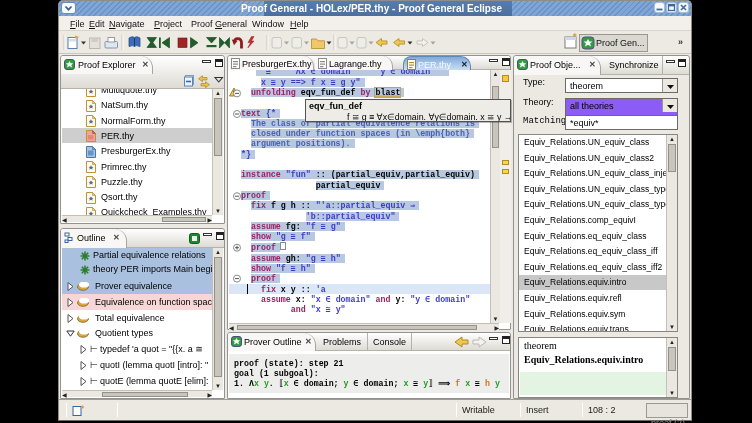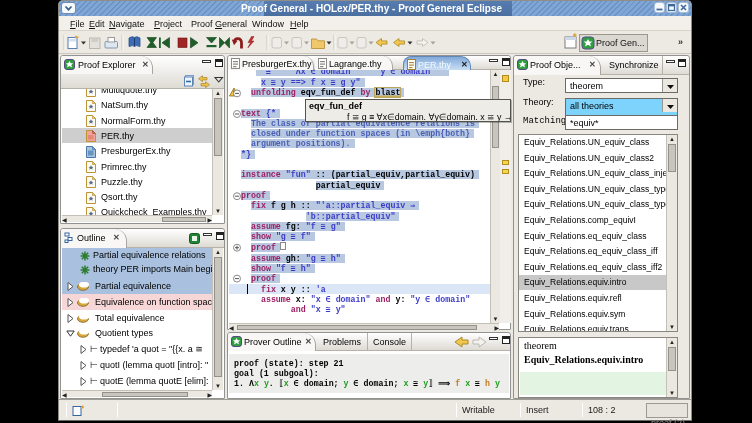--- a/index.html
+++ b/index.html
@@ -294,21 +294,21 @@
         <span style="position:absolute;left:31px;top:2.5px;">theory PER imports Main begin</span>
       </div>
     <div class="trow" style="left:0;top:29.5px;width:151px;height:16px;background:#a9c1df;">
         <svg width="7" height="9" style="position:absolute;left:5px;top:4px">
           <path d="M1 0.5 L6 4.5 L1 8.5z" fill="#fff" stroke="#555"></path>
         </svg>
         <svg width="12" height="9" style="position:absolute;left:15px;top:4px">
           <ellipse cx="6" cy="4.7" rx="5.5" ry="3.6" fill="#d9a83c" stroke="#7e6222" stroke-width="0.8"></ellipse>
           <ellipse cx="7" cy="2.6" rx="5.2" ry="2.9" fill="#fff"></ellipse>
         </svg>
-        <span style="position:absolute;left:33px;top:3px;">Partial equivalence</span>
+        <span style="position:absolute;left:33px;top:3px;">Prover equivalence</span>
       </div>
     <div class="trow" style="left:0;top:45.5px;width:151px;height:16px;background:#f6d6d6;">
         <svg width="7" height="9" style="position:absolute;left:5px;top:4px">
           <path d="M1 0.5 L6 4.5 L1 8.5z" fill="#fff" stroke="#555"></path>
         </svg>
         <svg width="12" height="9" style="position:absolute;left:15px;top:4px">
           <ellipse cx="6" cy="4.7" rx="5.5" ry="3.6" fill="#d9a83c" stroke="#7e6222" stroke-width="0.8"></ellipse>
           <ellipse cx="7" cy="2.6" rx="5.2" ry="2.9" fill="#fff"></ellipse>
         </svg>
         <span style="position:absolute;left:33px;top:3px;">Equivalence on function space</span>
@@ -516,21 +516,21 @@
     <div class="pmax" style="left:164px;"></div>
   </div>
   <div style="position:absolute;left:9px;top:21px;font-size:9px;">Type:</div>
   <div style="position:absolute;left:51px;top:21.5px;width:113px;height:15.5px;background:#fff;border:1px solid #6c6a66;">
     <span style="position:absolute;left:4px;top:2px;font-size:9px;">theorem</span>
     <div style="position:absolute;right:0;top:0;width:15px;height:13.5px;background:#ebe8e2;border-left:1px solid #9a978f;"><svg width="15" height="13">
           <path d="M4 5 l7 0 -3.5 4z" fill="#111"></path>
         </svg></div>
   </div>
   <div style="position:absolute;left:9px;top:41px;font-size:9px;">Theory:</div>
-  <div style="position:absolute;left:51px;top:41.5px;width:113px;height:32px;background:#7dd3fc;border:1px solid #6c6a66;">
+  <div style="position:absolute;left:51px;top:41.5px;width:113px;height:32px;background:#8b5cf6;border:1px solid #6c6a66;">
     <span style="position:absolute;left:4px;top:2px;font-size:9px;">all theories</span>
     <div style="position:absolute;right:0;top:0;width:15px;height:13.5px;background:#ebe8e2;border-left:1px solid #9a978f;"><svg width="15" height="13">
           <path d="M4 5 l7 0 -3.5 4z" fill="#111"></path>
         </svg></div>
   </div>
   <div style="position:absolute;left:9px;top:60px;font-size:9px;font-family:Liberation Mono, monospace;">Matching:</div>
   <div style="position:absolute;left:51px;top:58.5px;width:113px;height:15.5px;background:#fff;border:1px solid #6c6a66;">
     <span style="position:absolute;left:4px;top:2px;font-size:9px;">*equiv*</span>
   </div>
 

